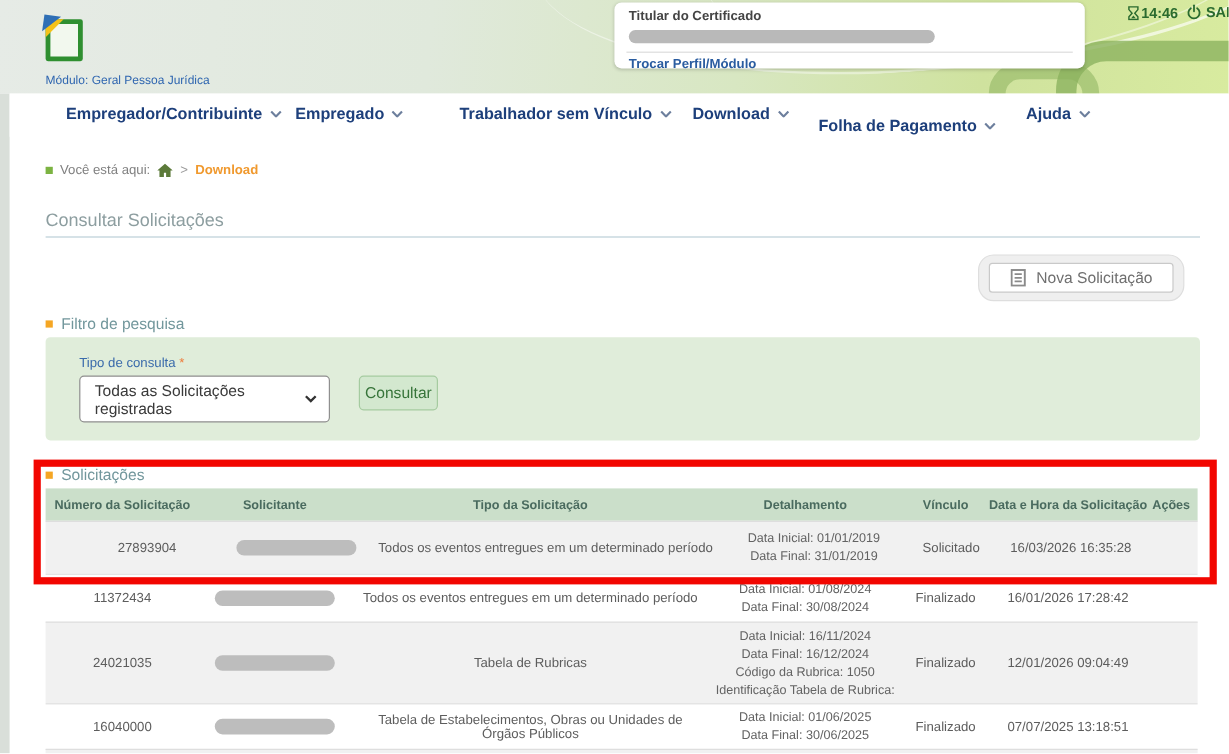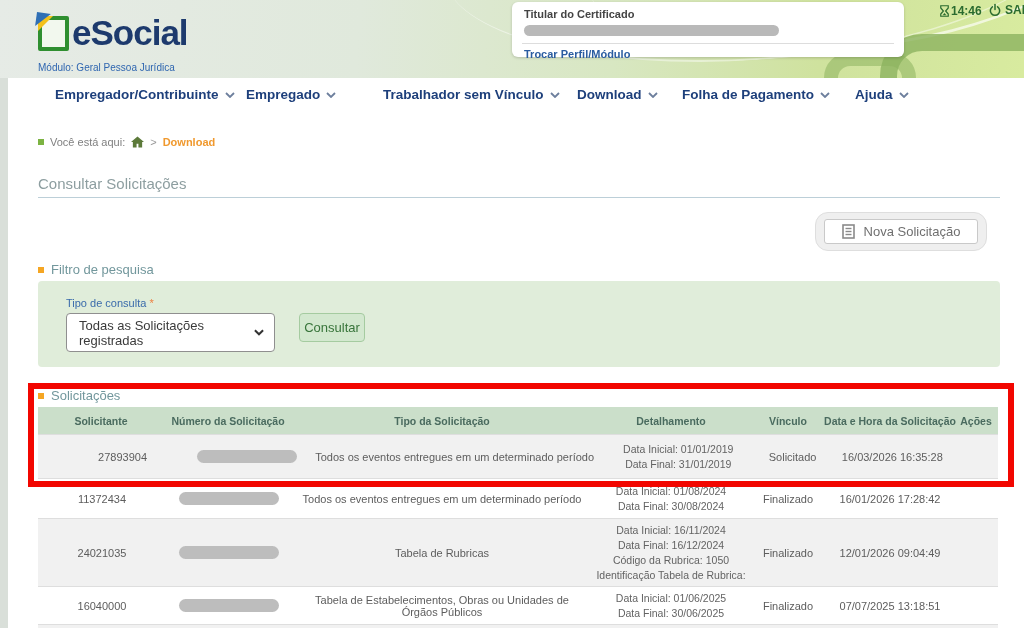--- a/index.html
+++ b/index.html
@@ -120,21 +120,20 @@
     <div class="decor-swoosh2"></div>
     <div class="decor-swoosh1"></div>
     <div class="decor-sq1"></div>
     <div class="decor-sq2"></div>
 
     <div class="logo-wrap">
       <div class="logo-icon">
         <div class="fold-yellow"></div>
           <div class="fold-blue"></div>
       </div>
-      <div class="logo-text">eSocial</div>
     </div>
     <div class="module-line">Módulo: Geral Pessoa Jurídica</div>
 
     <div class="cert-card">
       <div class="cert-label">Titular do Certificado</div>
       <div class="cert-pill"></div>
       <hr class="cert-divider">
       <span class="cert-link">Trocar Perfil/Módulo</span>
     </div>
 
@@ -174,21 +173,21 @@
       <svg class="chev" viewBox="0 0 10 6">
           <polyline points="1,1 5,5 9,1"></polyline>
         </svg>
     </div>
     <div class="nav-item" style="left:569px;">
       <span>Download</span>
       <svg class="chev" viewBox="0 0 10 6">
           <polyline points="1,1 5,5 9,1"></polyline>
         </svg>
     </div>
-    <div class="nav-item" style="left:674px;">
+    <div class="nav-item" style="left:674px;margin-top:10px;">
       <span>Folha de Pagamento</span>
       <svg class="chev" viewBox="0 0 10 6">
           <polyline points="1,1 5,5 9,1"></polyline>
         </svg>
     </div>
     <div class="nav-item" style="left:847px;">
       <span>Ajuda</span>
       <svg class="chev" viewBox="0 0 10 6">
           <polyline points="1,1 5,5 9,1"></polyline>
         </svg>
@@ -236,22 +235,22 @@
   </div>
   <button class="consultar-btn">Consultar</button>
 
   <div class="section-title table-title">
     <span class="bullet-orange"></span>
     <span>Solicitações</span>
   </div>
 
   <div class="table">
     <div class="trow thead">
+      <div class="cell c1">Número da Solicitação</div>
       <div class="cell c2">Solicitante</div>
-      <div class="cell c1">Número da Solicitação</div>
       <div class="cell c3">Tipo da Solicitação</div>
       <div class="cell c4">Detalhamento</div>
       <div class="cell c5">Vínculo</div>
       <div class="cell c6">Data e Hora da Solicitação</div>
       <div class="cell c7">Ações</div>
     </div>
 
     <div class="trow r-gray h44">
       <div class="cell c1">27893904</div>
       <div class="cell c2">

